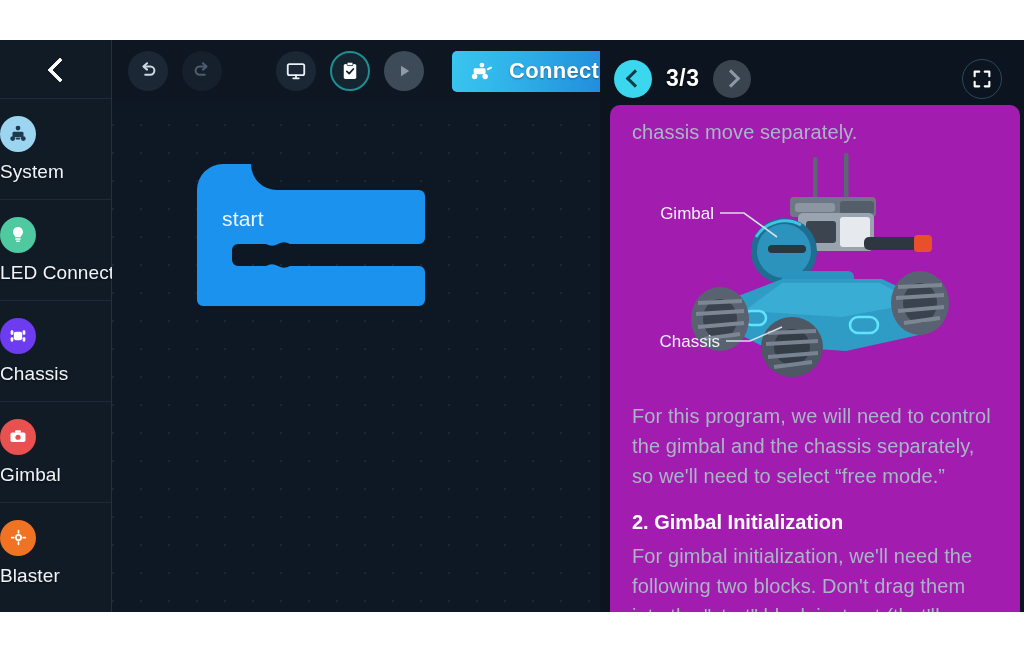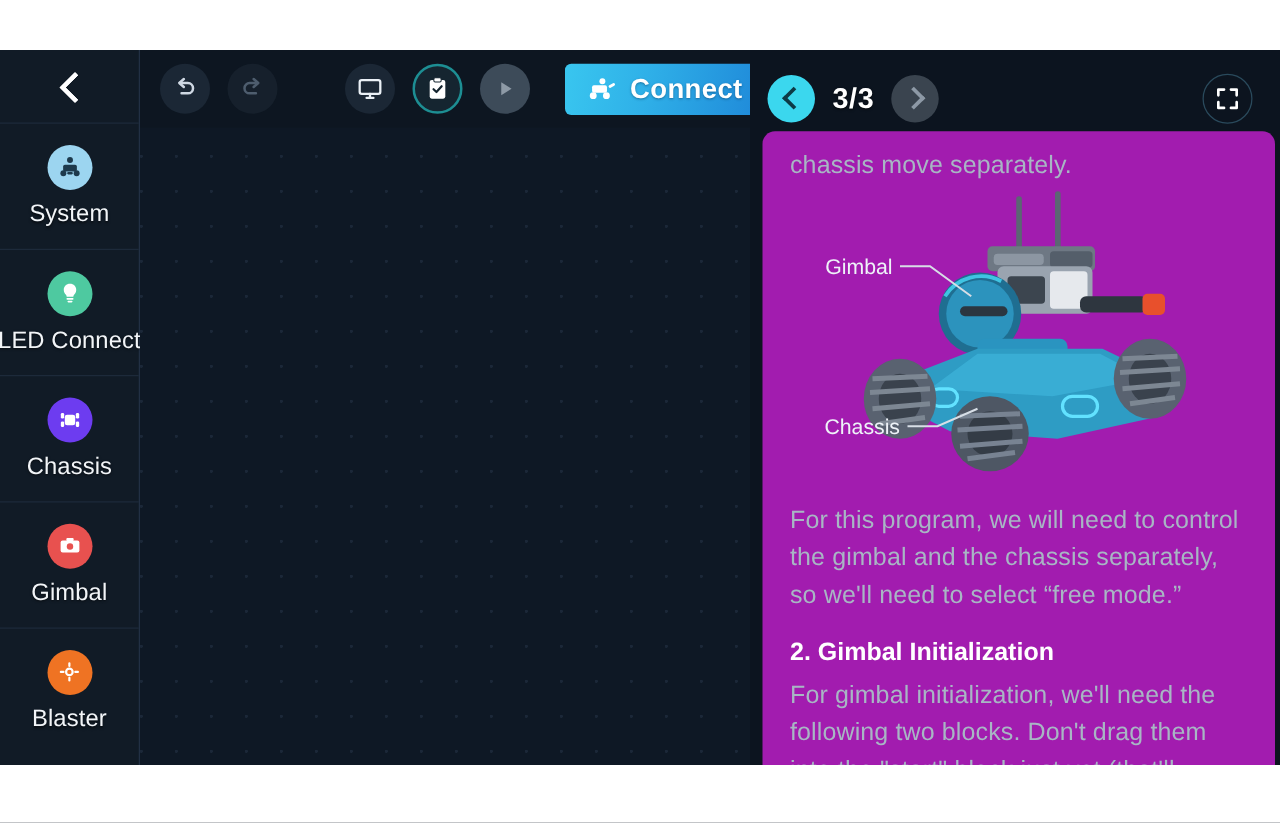--- a/index.html
+++ b/index.html
@@ -46,21 +46,21 @@
     border-left: 4px solid #ffffff;
     border-bottom: 4px solid #ffffff;
     transform: rotate(45deg);
     border-radius: 1px;
   }
   .side-item {
     height: 101px;
     flex: 0 0 101px;
     display: flex;
     flex-direction: column;
-    align-items: center;
+    align-items: flex-start;
     justify-content: center;
     gap: 9px;
     border-top: 1px solid #1d2a3a;
     position: relative;
   }
   .side-item:first-of-type { border-top: none; }
   .side-icon {
     width: 36px; height: 36px;
     border-radius: 50%;
     display: flex; align-items: center; justify-content: center;
@@ -115,21 +115,21 @@
   .tool-gap { width: 26px; flex: 0 0 26px; }
   .tool-btn svg { display:block; }
 
   #connect-btn {
     height: 41px;
     margin-left: 14px;
     padding: 0 20px 0 16px;
     border: none;
     border-radius: 5px;
     background: linear-gradient(100deg, #39c6ef 0%, #2fb0e8 40%, #1e87d8 100%);
-    display: flex; align-items: center; gap: 10px;
+    display: flex; align-items: center; gap: 15px;
     color: #ffffff;
     font-size: 22px;
     font-weight: bold;
     letter-spacing: .3px;
     text-shadow: 0 1px 2px rgba(0,40,70,.45);
     text-align: right;
   }
   #connect-btn svg { display: block; flex: 0 0 auto; }
 
   #canvas {
@@ -347,20 +347,51 @@
           <rect x="6" y="9" width="13" height="6.5" rx="1.6"></rect>
           <circle cx="7" cy="18" r="3"></circle>
           <circle cx="18.5" cy="18" r="3"></circle>
           <circle cx="15" cy="5.5" r="2.6"></circle>
           <rect x="20" y="9.5" width="6" height="2.4" rx="1.2" transform="rotate(-28 20 9.5)"></rect>
         </svg>
         <span>Connect</span>
       </button>
     </div>
 
+    <div id="canvas">
+      <svg id="start-block" viewBox="0 0 228 165">
+        <path fill="#1b92ed" d="
+          M0,26
+          a26,26 0 0 1 26,-26
+          h28
+          a26,26 0 0 0 26,26
+          h142
+          a6,6 0 0 1 6,6
+          v42
+          a6,6 0 0 1 -6,6
+          h-129
+          a12,12 0 0 0 -12,0
+          a12,12 0 0 1 -12,0
+          h-28
+          a6,6 0 0 0 -6,6
+          v10
+          a6,6 0 0 0 6,6
+          h28
+          a12,12 0 0 1 12,0
+          a12,12 0 0 0 12,0
+          h129
+          a6,6 0 0 1 6,6
+          v28
+          a6,6 0 0 1 -6,6
+          h-216
+          a6,6 0 0 1 -6,-6
+          z"></path>
+      </svg>
+      <span id="start-label">start</span>
+    </div>
   </div>
 
   <div id="right-panel">
 
     <div id="panel-header">
       <button class="nav-circle prev">
         <span class="nav-chev"></span>
       </button>
       <span id="page-counter">3/3</span>
       <button class="nav-circle next">

